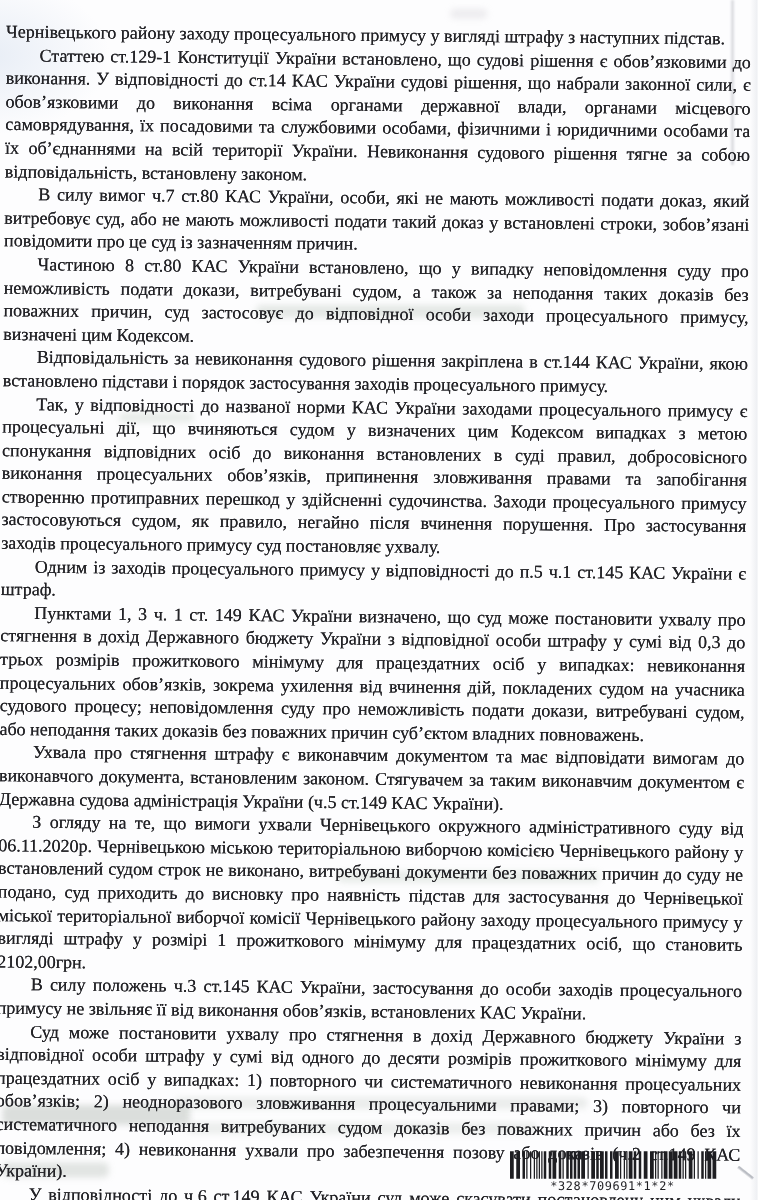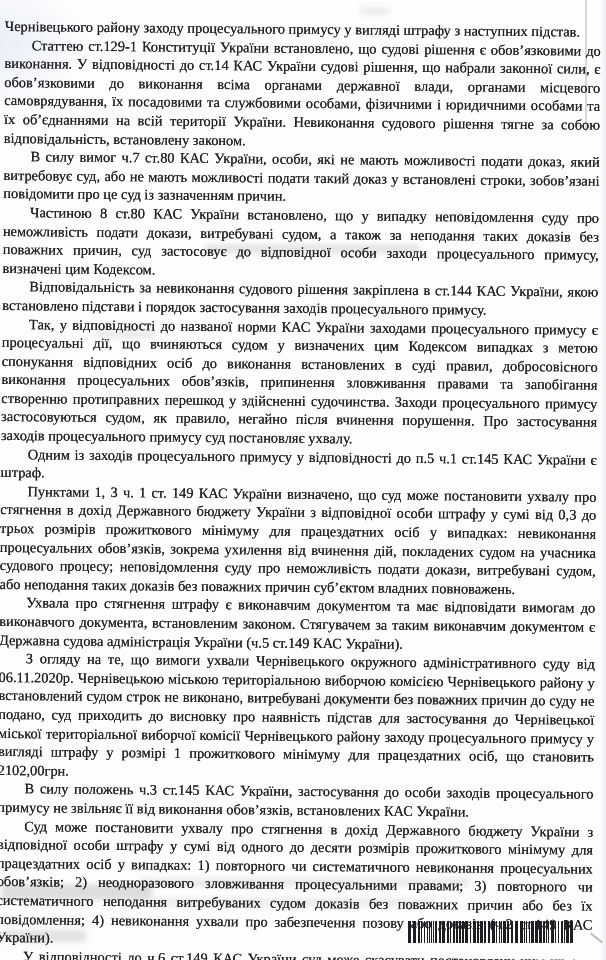--- a/index.html
+++ b/index.html
@@ -148,15 +148,16 @@
         <span style="width: 1px; margin-right: 1px;"></span>
         <span style="width: 1px; margin-right: 2px;"></span>
         <span style="width: 3px; margin-right: 1px;"></span>
         <span style="width: 1px; margin-right: 2px;"></span>
         <span style="width: 1px; margin-right: 2px;"></span>
         <span style="width: 2px; margin-right: 1px;"></span>
         <span style="width: 1px; margin-right: 1px;"></span>
         <span style="width: 3px; margin-right: 1px;"></span>
         <span style="width: 3px; margin-right: 0px;"></span>
       </div>
+    <div class="barcode-caption">*328*709691*1*2*</div>
   </div>
 
 </div>
 
 </body></html>

